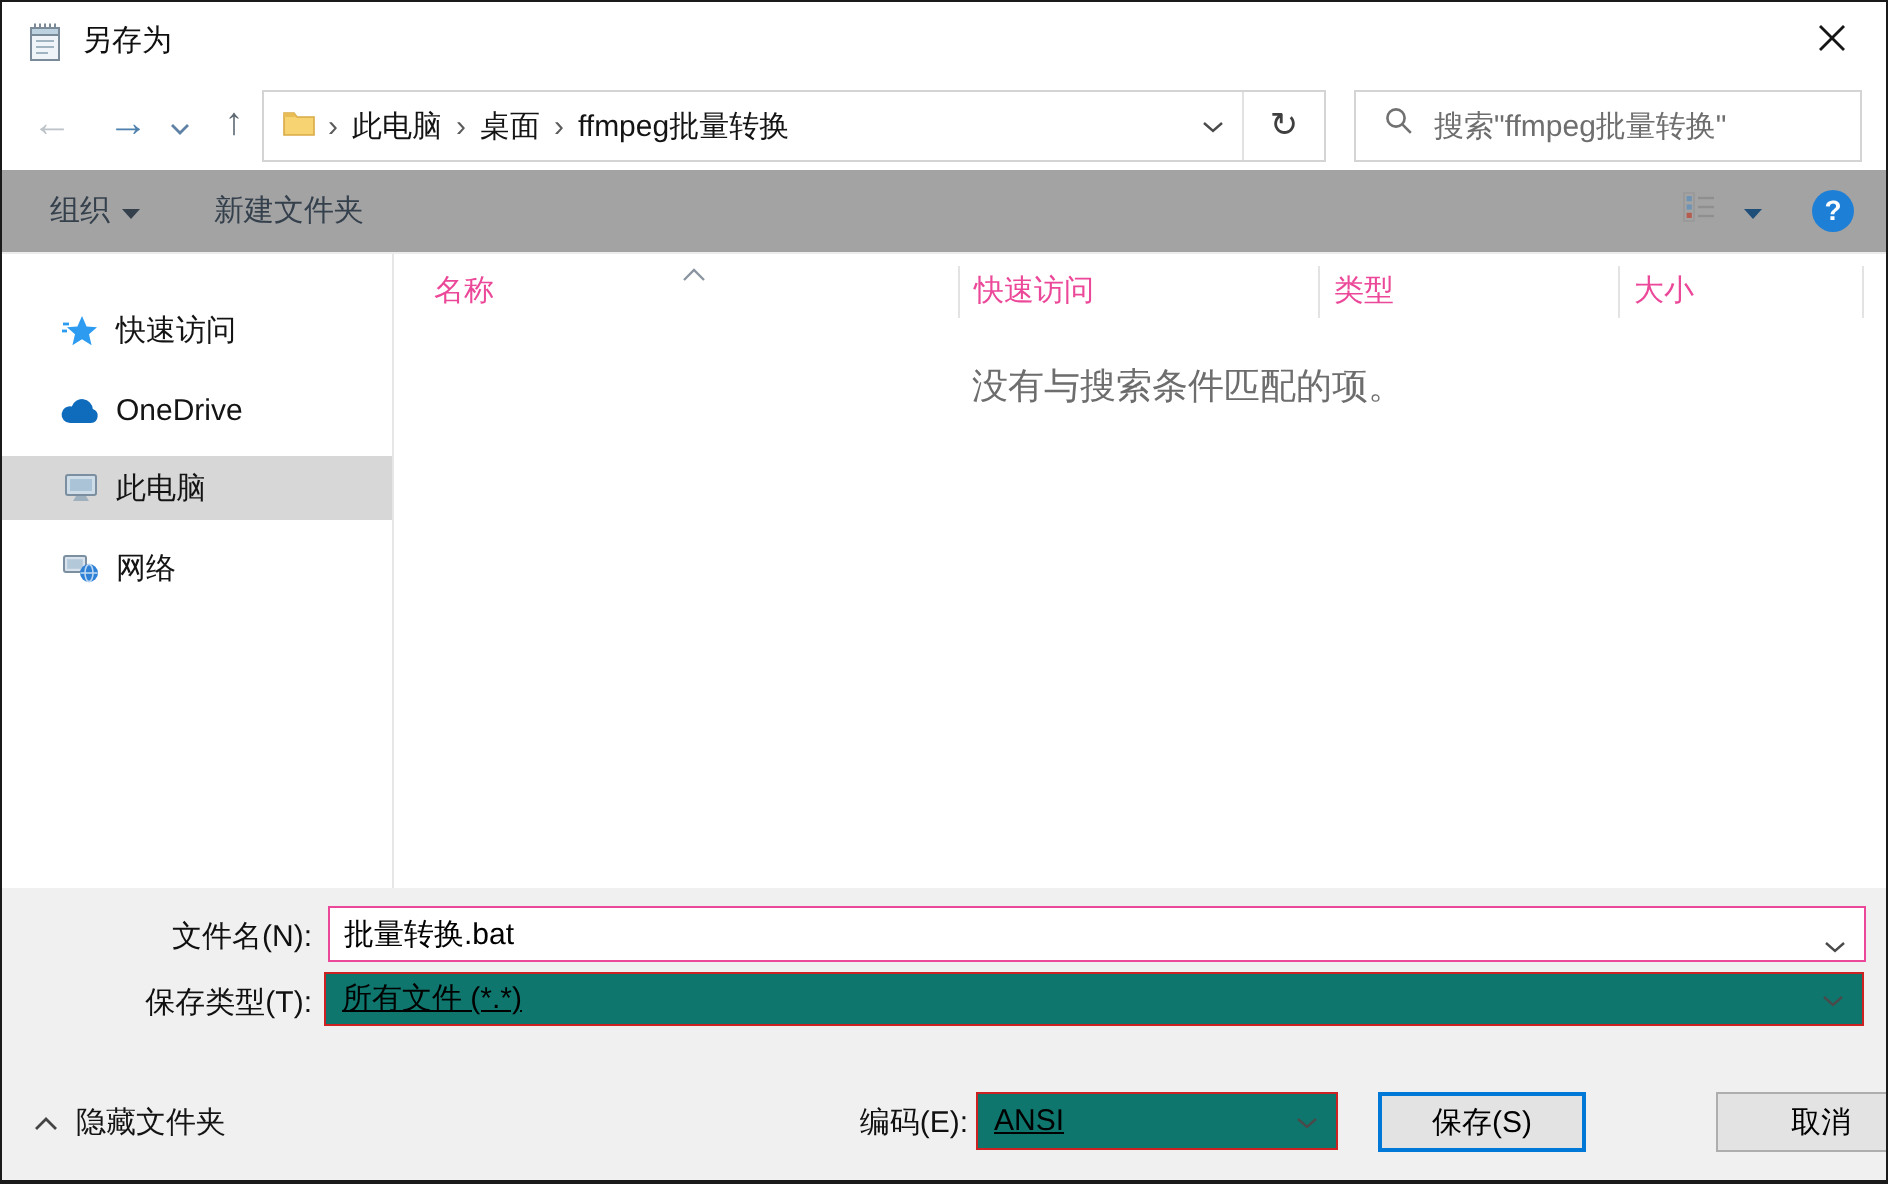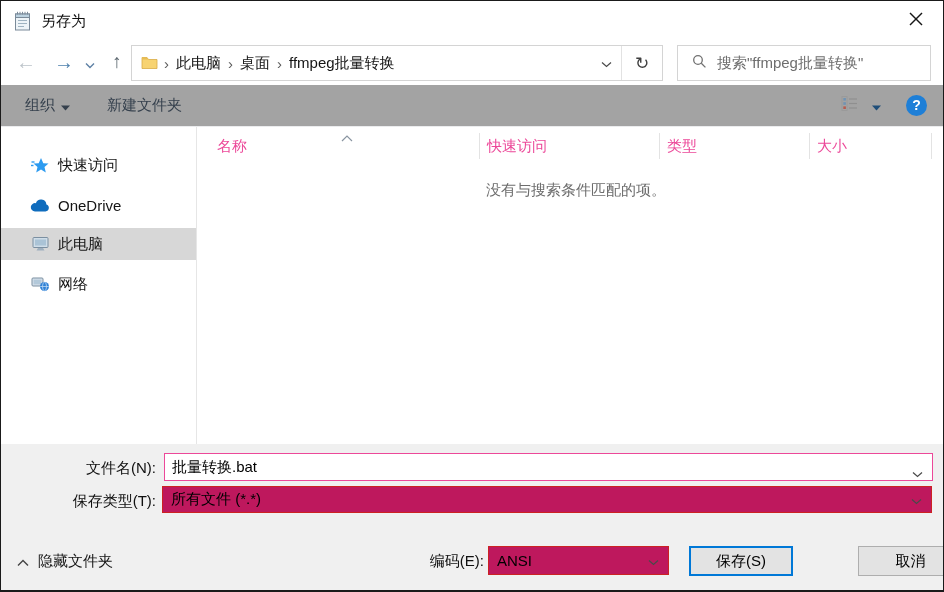--- a/index.html
+++ b/index.html
@@ -55,30 +55,30 @@
   .sidebar { position:absolute; left:0; top:126px; width:176px; height:317px; background:#fff; }
   .side-sep { position:absolute; left:195px; top:126px; width:1px; height:317px; background:#e6e6e6; }
   .sideitem { position:absolute; left:0; width:196px; height:32px; display:flex; align-items:center; cursor:pointer; }
   .sideitem .icon { width:20px; margin-left:29px; display:flex; justify-content:center; }
   .sideitem .lbl { margin-left:8px; font-size:15px; color:#141414; }
   .sideitem.selected { background:#d7d7d7; }
 
   .colhead { position:absolute; top:132px; font-size:15px; color:#ec4899; cursor:pointer; line-height:26px; }
   .colsep { position:absolute; top:132px; width:1px; height:26px; background:#e3e3e3; }
   .sortchev { position:absolute; left:340px; top:127px; }
-  .empty-msg { position:absolute; left:485px; top:180px; font-size:15px; color:#6d6d6d; }
+  .empty-msg { position:absolute; left:485px; top:180px; font-size:18px; color:#6d6d6d; }
 
   
   .bottompanel { position:absolute; left:0; top:443px; width:100%; height:172px; background:#f0f0f0; }
   .flabel { position:absolute; font-size:15px; color:#101010; text-align:right; }
   .red-box { border:1px solid #cc2222; background:#fff; }
   .combo { position:absolute; display:flex; align-items:center; font-size:15px; color:#000;
            padding-left:8px; cursor:pointer; }
   .combo .chev { position:absolute; right:9px; }
-  .gray { background:#be185d; }
+  .gray { background:#0f766e;text-decoration:underline; }
   #fnameInput { position:absolute; left:163px; top:9px; width:769px; height:28px;
                 border:1px solid #ec4899; font-size:15px; padding-left:7px;
                 font-family:"Liberation Sans","DejaVu Sans",sans-serif; color:#000; outline:none; }
   .btn { position:absolute; top:102px; height:30px; background:#e3e3e3; font-size:15px;
          display:flex; align-items:center; justify-content:center; cursor:pointer; color:#000; }
   .save-btn { left:688px; width:104px; border:2px solid #0078d7; }
   .cancel-btn { left:812px; width:105px; border:1px solid #aeaeae;margin-left:45px; }
   .hidefolders { position:absolute; left:16px; top:102px; height:30px; display:flex; align-items:center;
                  gap:9px; font-size:15px; color:#141414; cursor:pointer;justify-content:flex-end; }
   .grip { position:absolute; right:5px; bottom:3px; cursor:nwse-resize; }

